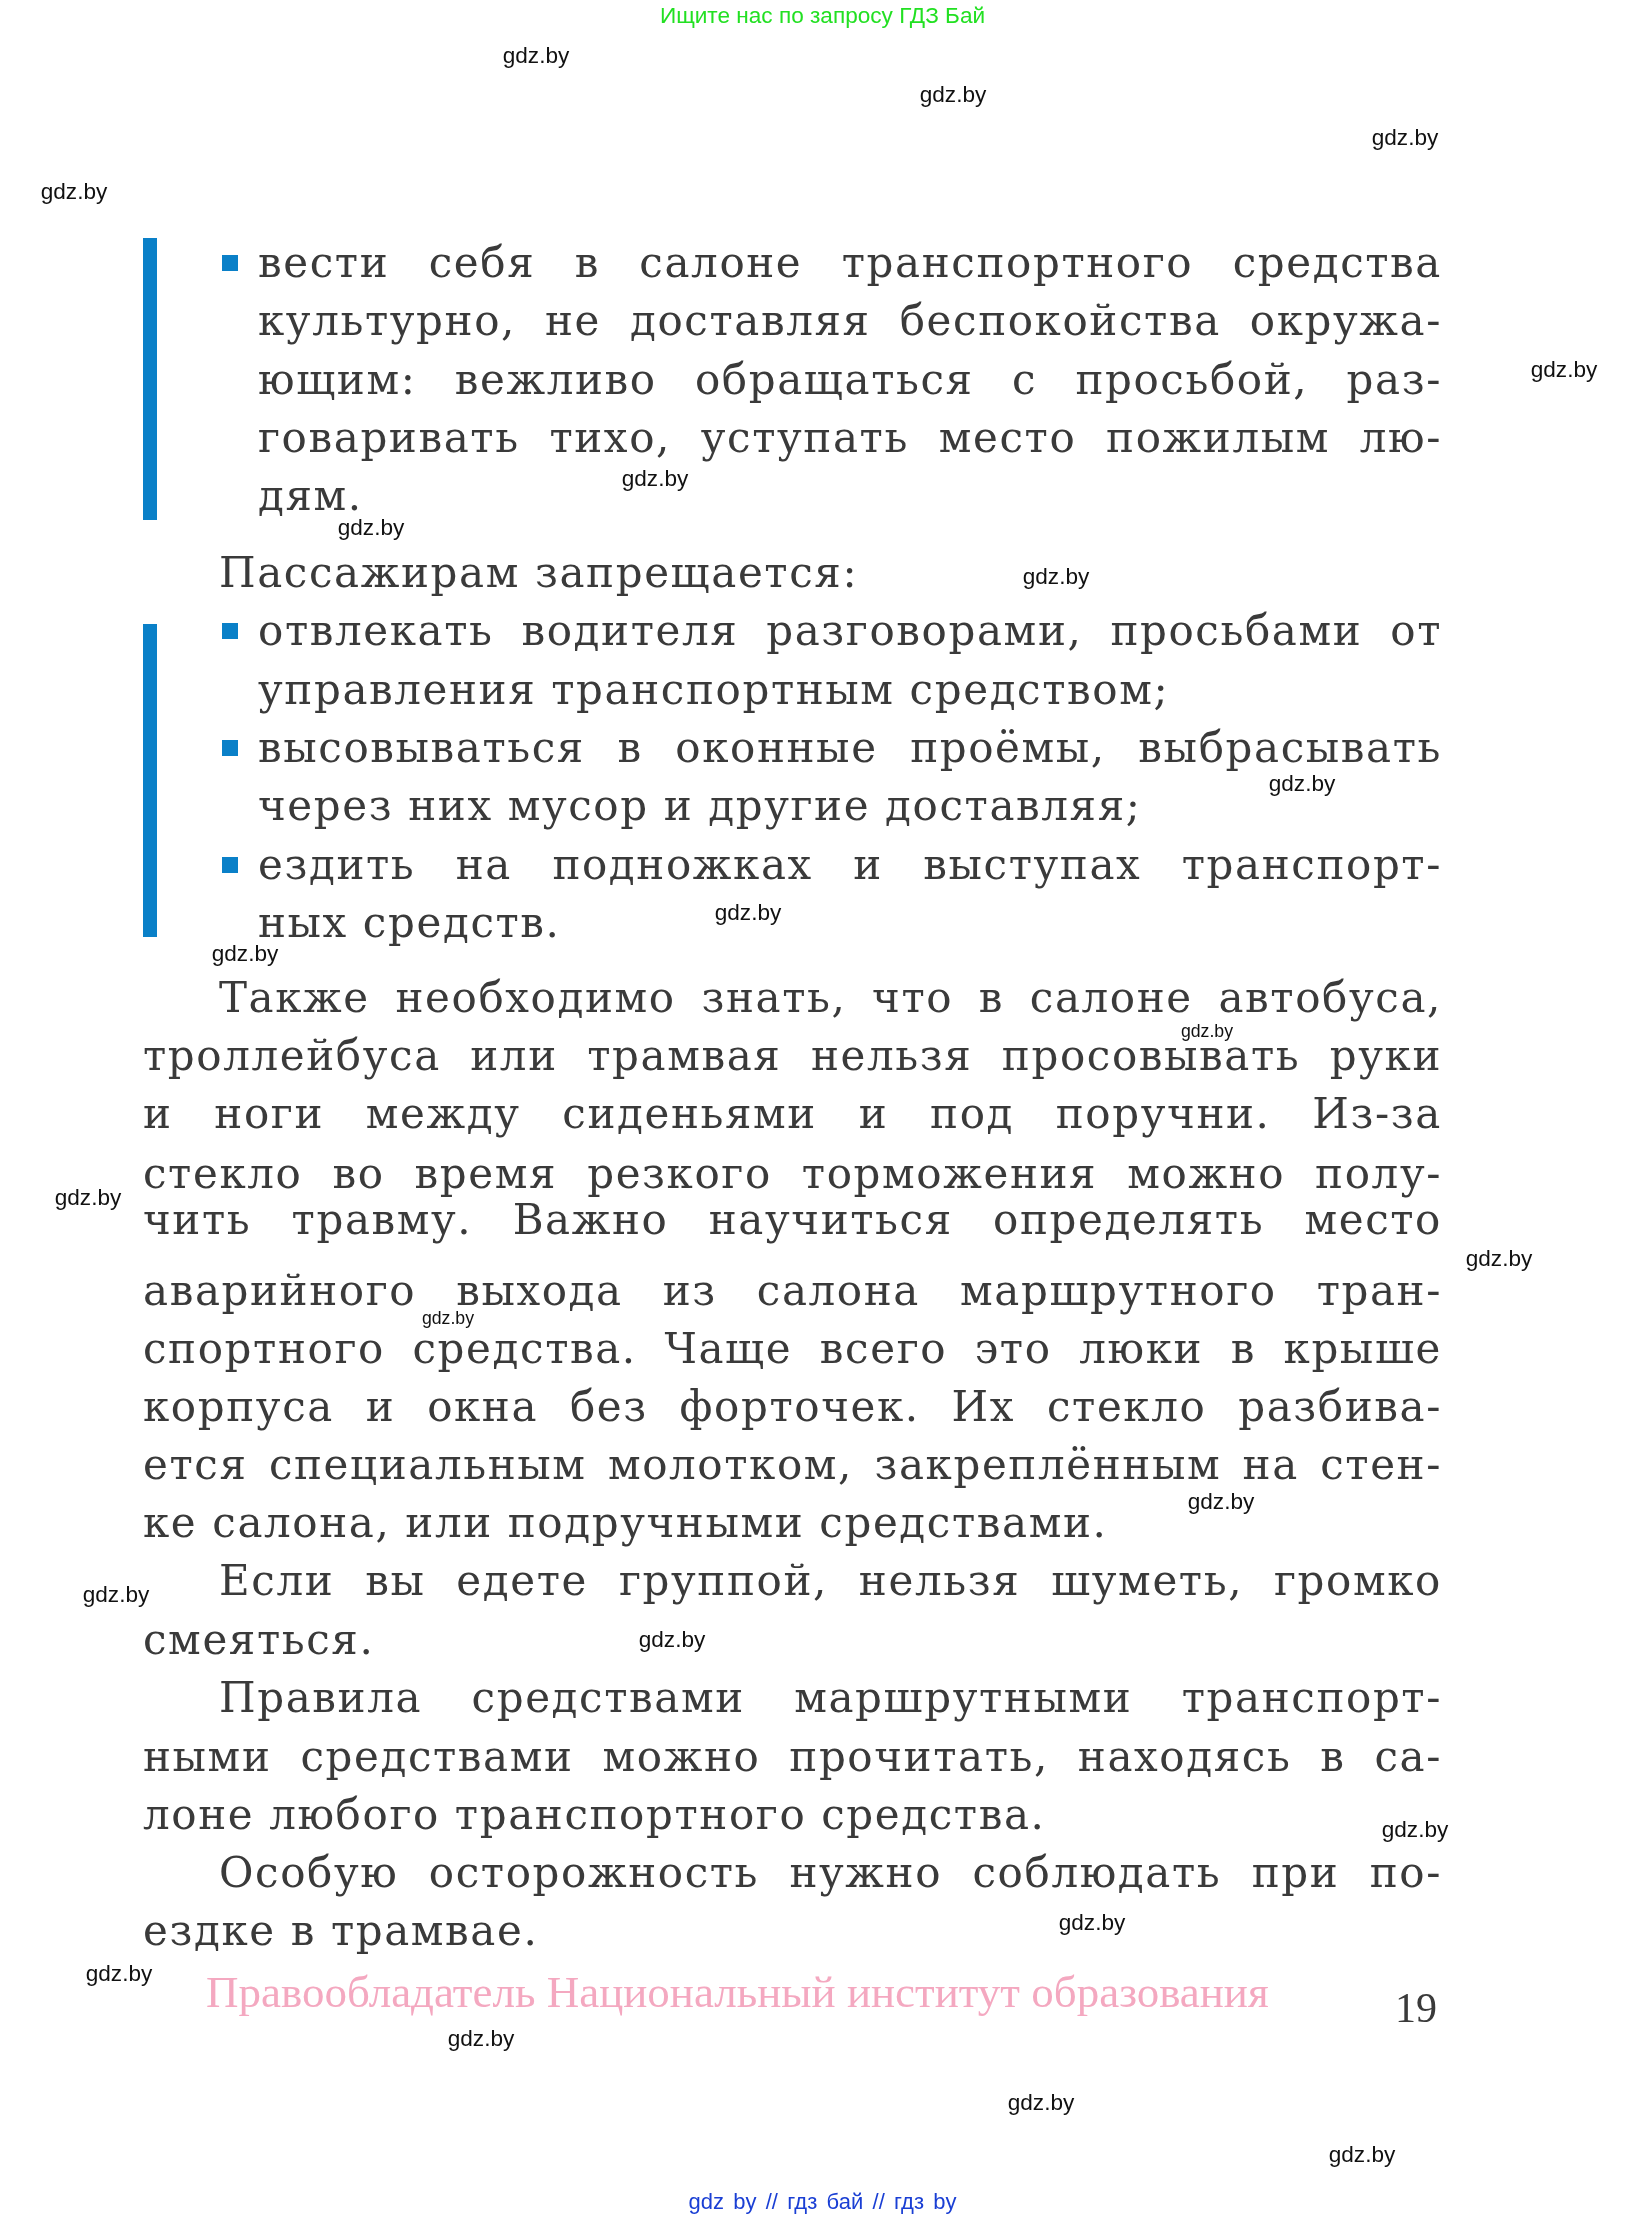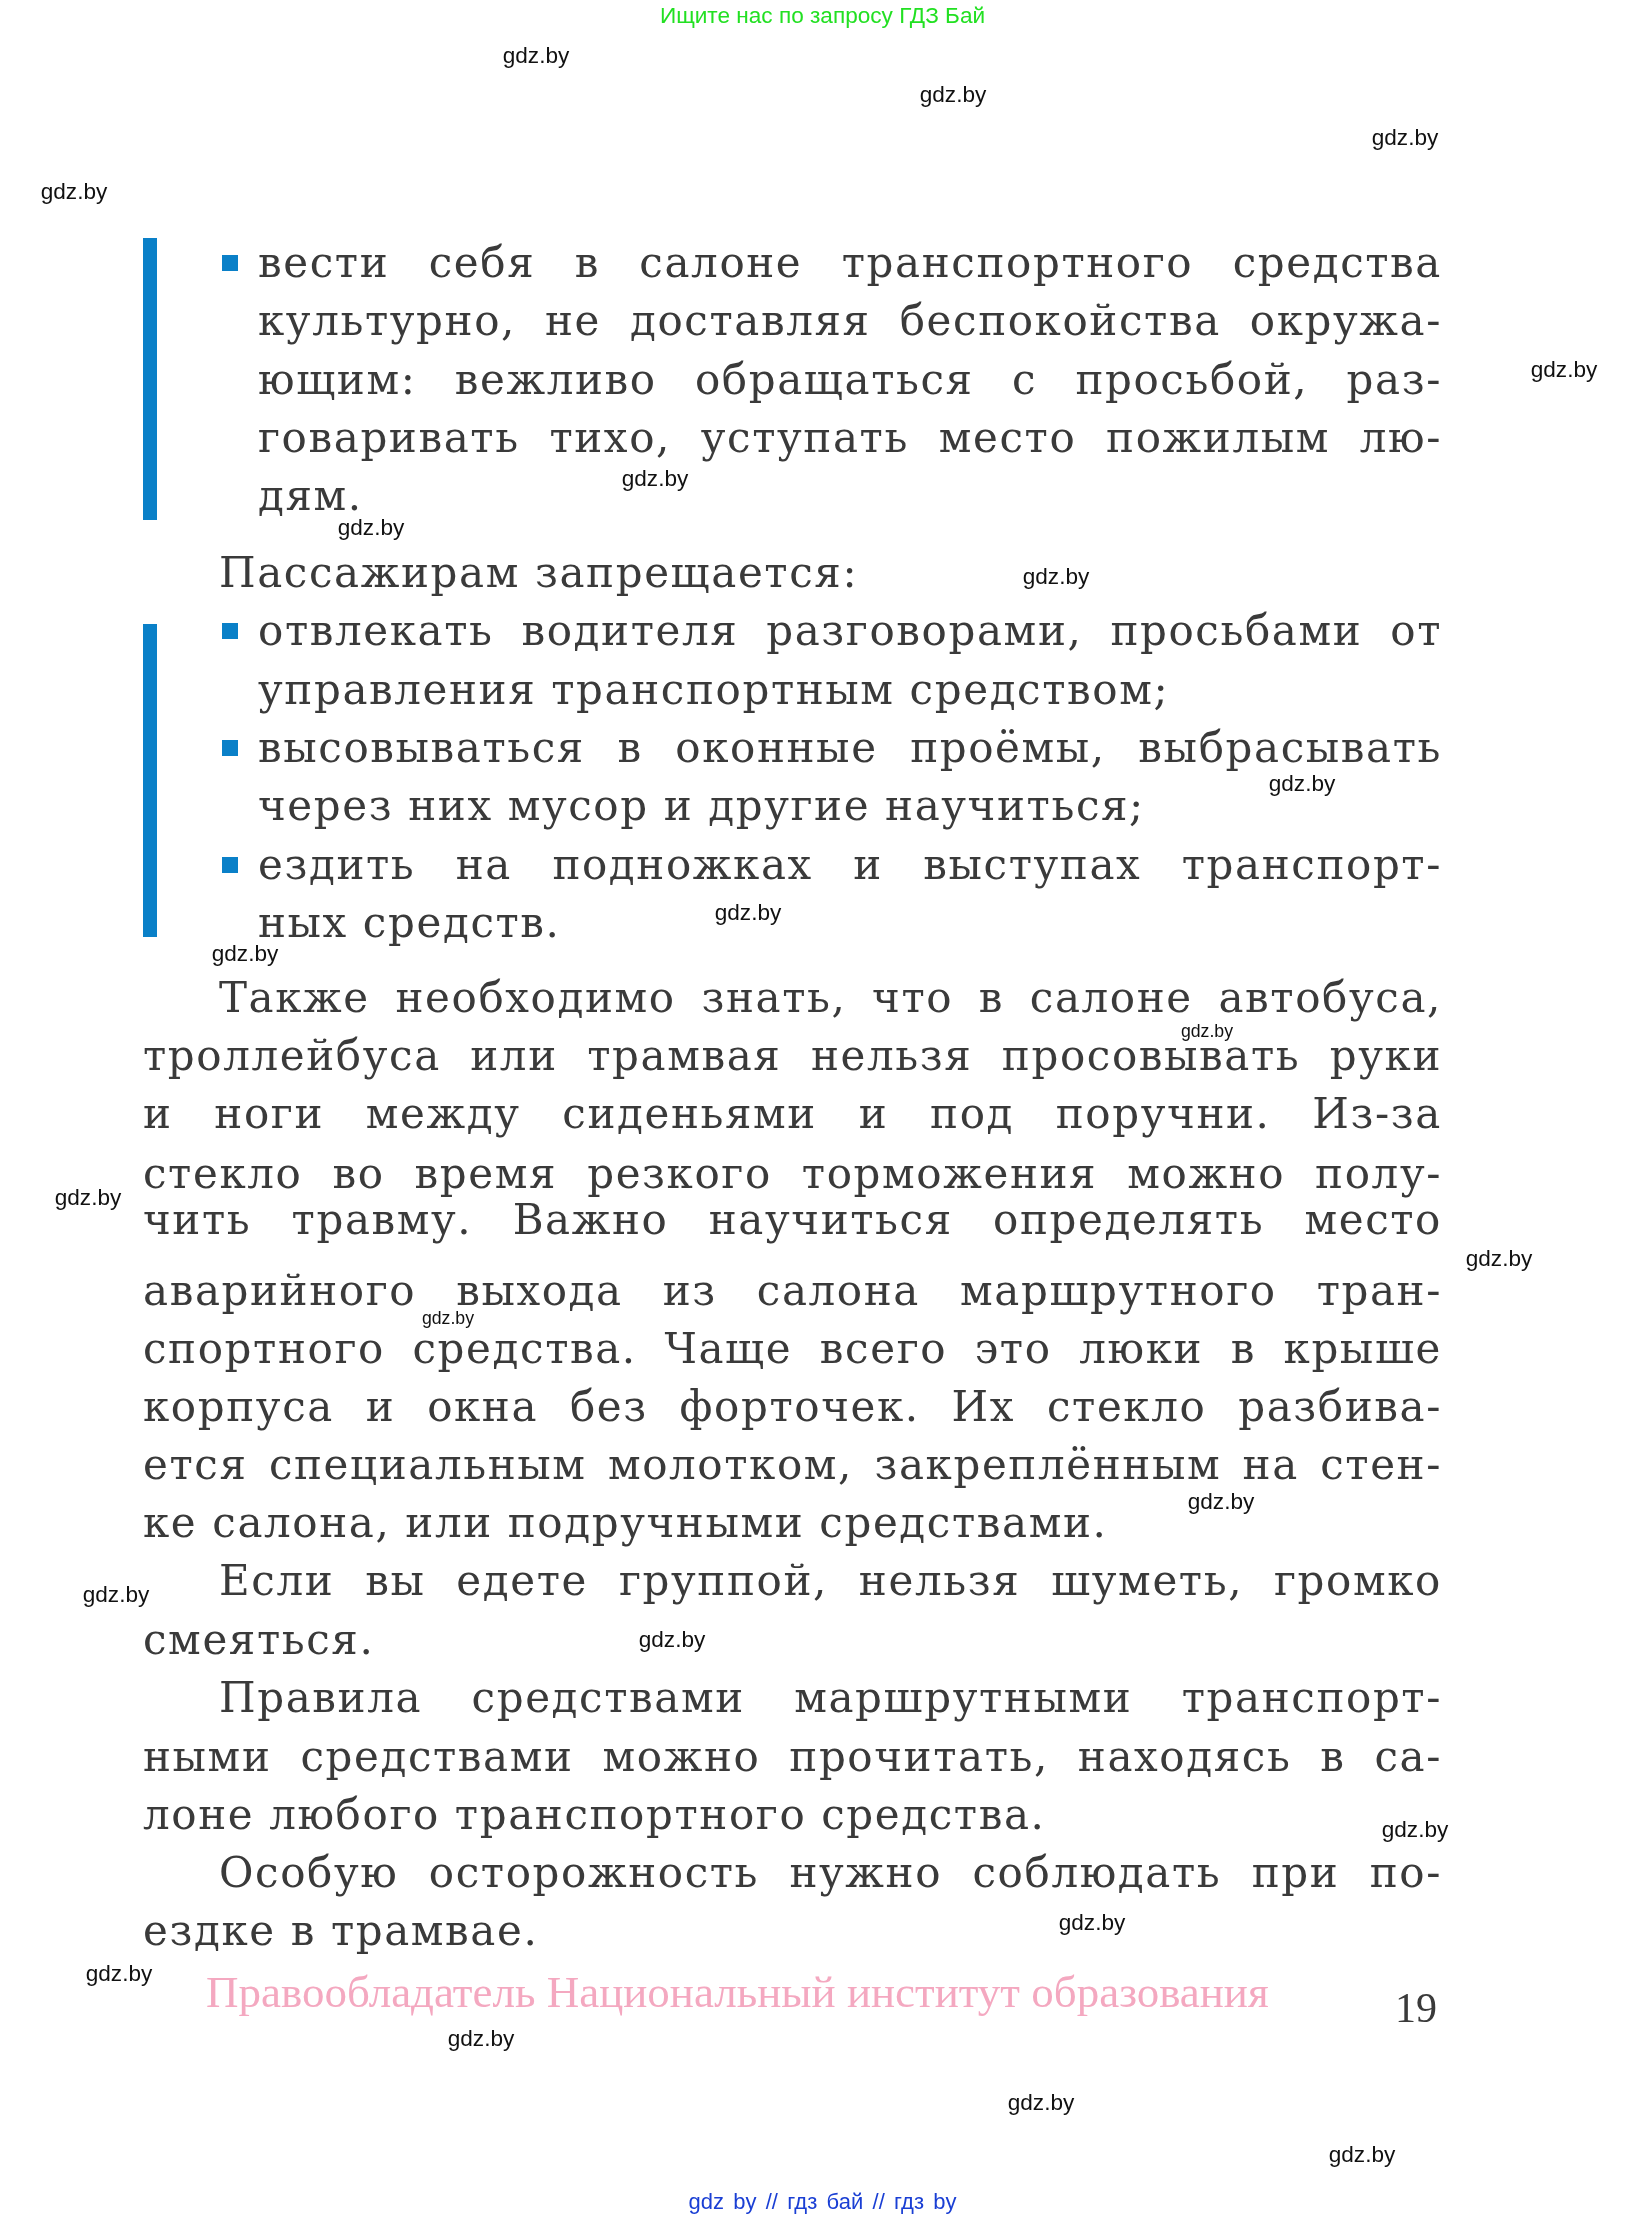--- a/index.html
+++ b/index.html
@@ -78,21 +78,21 @@
 <div class="line" style="left:258px;top:496px">дям.</div>
 
 <div class="line" style="left:219px;top:573px">Пассажирам запрещается:</div>
 
 <div class="bar" style="top:624px;height:313px"></div>
 <div class="bullet" style="top:631px"></div>
 <div class="line just" style="left:258px;width:1184px;top:631px">отвлекать водителя разговорами, просьбами от</div>
 <div class="line" style="left:258px;top:690px">управления транспортным средством;</div>
 <div class="bullet" style="top:748px"></div>
 <div class="line just" style="left:258px;width:1184px;top:748px">высовываться в оконные проёмы, выбрасывать</div>
-<div class="line" style="left:258px;top:806px">через них мусор и другие научиться;</div>
+<div class="line" style="left:258px;top:806px">через них мусор и другие доставляя;</div>
 <div class="bullet" style="top:865px"></div>
 <div class="line just" style="left:258px;width:1184px;top:865px">ездить на подножках и выступах транспорт-</div>
 <div class="line" style="left:258px;top:923px">ных средств.</div>
 
 <div class="line just" style="left:219px;width:1223px;top:998px">Также необходимо знать, что в салоне автобуса,</div>
 <div class="line just" style="left:143px;width:1299px;top:1056px">троллейбуса или трамвая нельзя просовывать руки</div>
 <div class="line just" style="left:143px;width:1299px;top:1114px">и ноги между сиденьями и под поручни. Из-за</div>
 <div class="line just" style="left:143px;width:1299px;top:1174px">стекло во время резкого торможения можно полу-</div>
 <div class="line just" style="left:143px;width:1299px;top:1220px">чить травму. Важно научиться определять место</div>
 <div class="line just" style="left:143px;width:1299px;top:1291px">аварийного выхода из салона маршрутного тран-</div>

